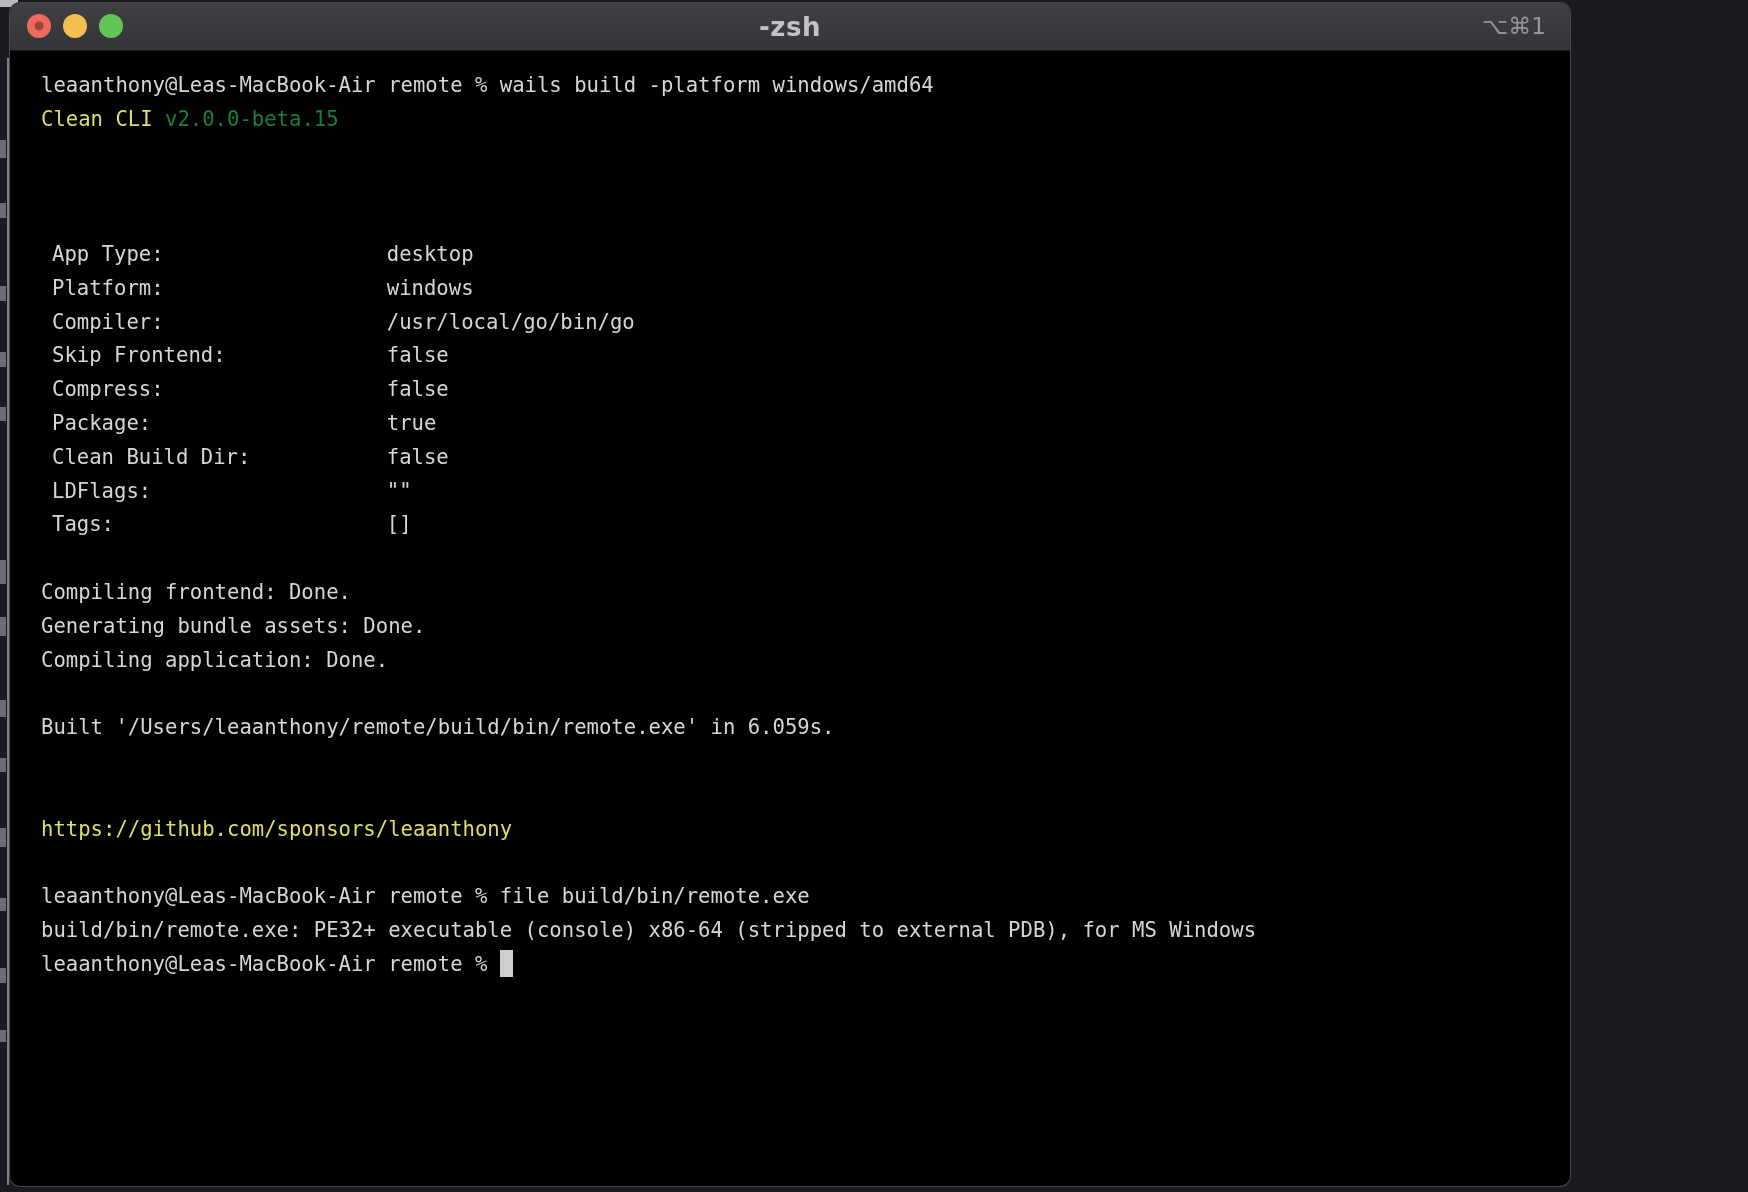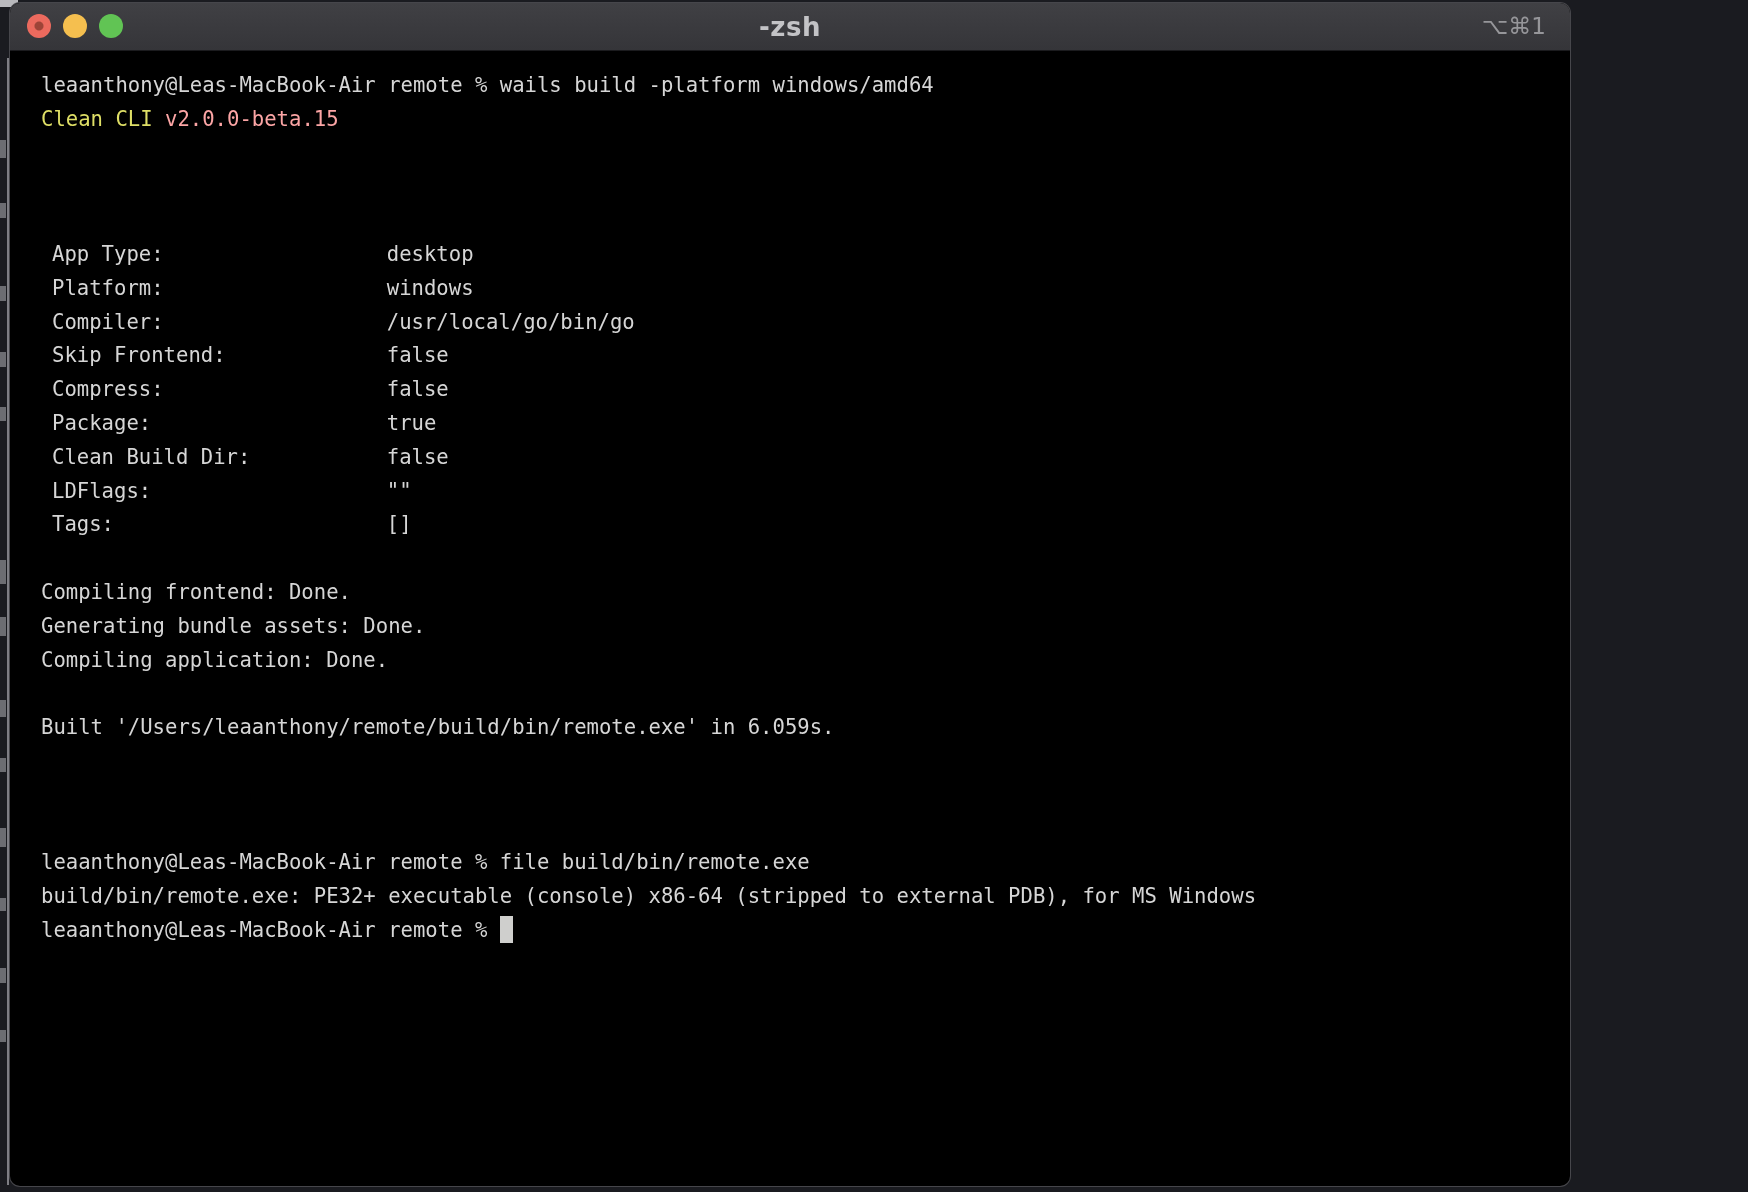--- a/index.html
+++ b/index.html
@@ -46,21 +46,21 @@
   .screen {
     padding:18px 0 0 31px;
     font-family:"DejaVu Sans Mono", monospace;
     font-size:20.6px;
     line-height:33.8px;
     color:#d6d6d6;
   }
   .tl { height:33.8px; white-space:pre; }
   .lbl { display:inline-block; width:27ch;margin-left:11px; }
   .yel { color:#dfdf66; }
-  .red { color:#fca5a5; }
+  .red { color:#15803d; }
   .cursor {
     display:inline-block;
     width:13px; height:27px;
     background:#cfcfcd;
     vertical-align:-6px;
   }
 </style>
 </head>
 <body>
 
@@ -120,20 +120,21 @@
     <div class="tl"><span>Generating bundle assets: Done.</span></div>
     <div class="tl"><span>Compiling application: Done.</span></div>
 
     <div class="tl"></div>
 
     <div class="tl"><span>Built '/Users/leaanthony/remote/build/bin/remote.exe' in 6.059s.</span></div>
 
     <div class="tl"></div>
     <div class="tl"></div>
 
+    <div class="tl"><span class="yel">https://github.com/sponsors/leaanthony</span></div>
 
     <div class="tl"></div>
 
     <div class="tl"><span>leaanthony@Leas-MacBook-Air remote % file build/bin/remote.exe</span></div>
     <div class="tl"><span>build/bin/remote.exe: PE32+ executable (console) x86-64 (stripped to external PDB), for MS Windows</span></div>
 
     <div class="tl"><span>leaanthony@Leas-MacBook-Air remote % </span><span class="cursor"></span></div>
 
   </div>
 </div>

